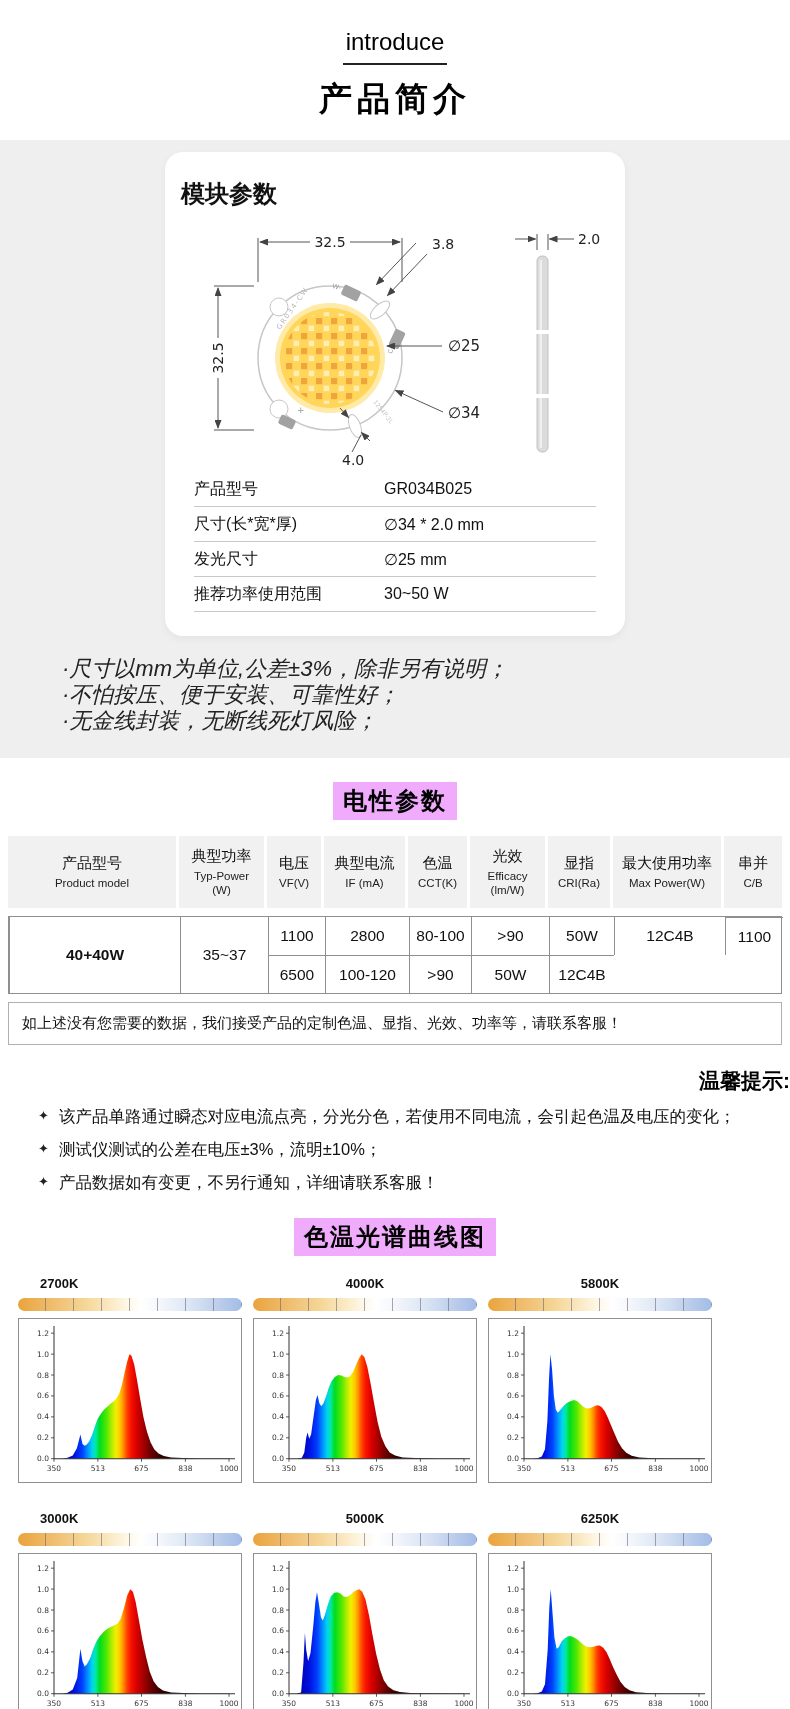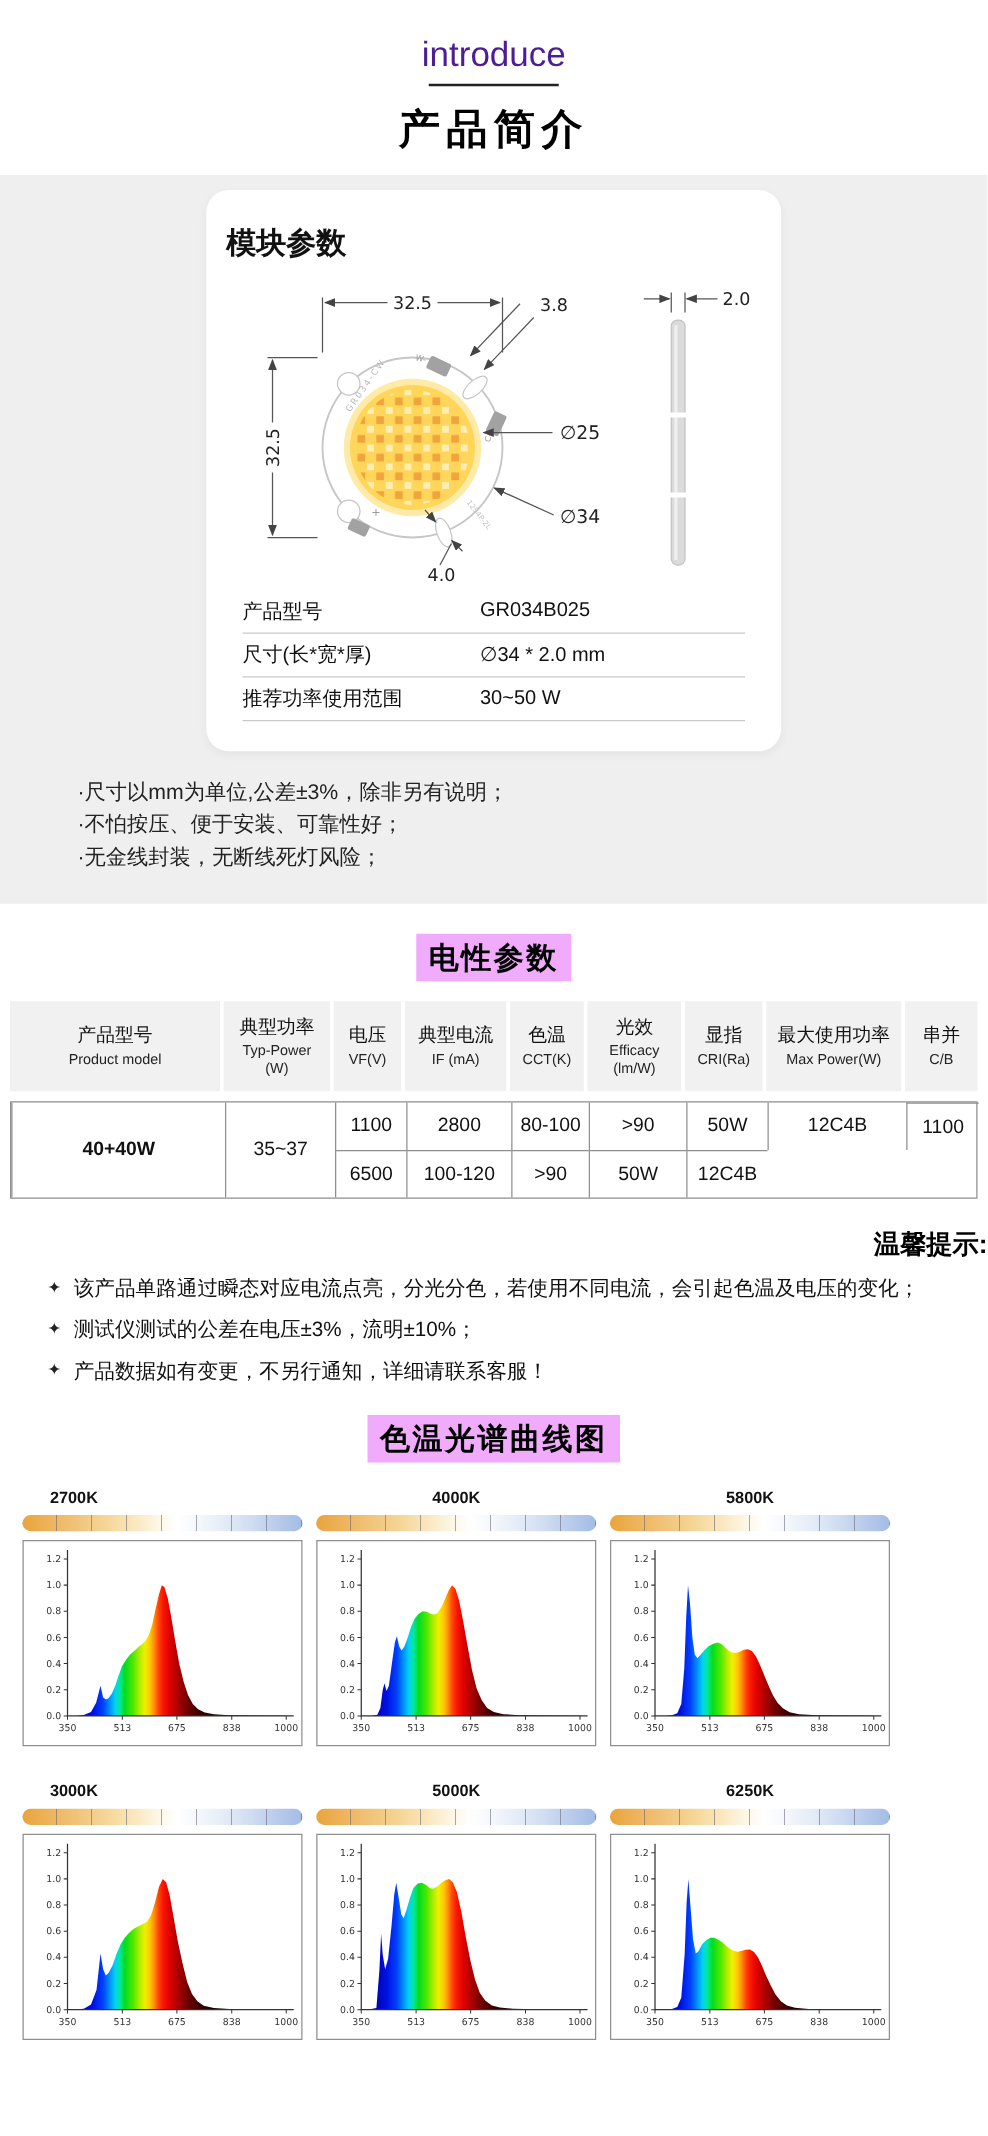--- a/index.html
+++ b/index.html
@@ -1,31 +1,31 @@
 <!DOCTYPE html>
 <html><head>
 <meta charset="utf-8">
 <style>
   html,body{margin:0;padding:0;background:#fff;}
   body{width:790px;font-family:"Liberation Sans","DejaVu Sans",sans-serif;color:#1a1a1a;}
   
   .top{padding-top:28px;text-align:center;height:112px;}
-  .eyebrow{font-size:28px;color:#4c1d95;}
+  .eyebrow{font-size:24px;color:#000000;}
   .eyebrow-line{width:104px;height:2px;background:#222;margin:7px auto 12px;}
   .main-title{font-size:33px;font-weight:bold;letter-spacing:5px;color:#000;}
   
   .gray-band{background:#efefef;padding:12px 0 24px;}
   .card{width:460px;background:#fff;border-radius:18px;margin:0 auto;padding:22px 0 24px;box-shadow:0 3px 8px rgba(0,0,0,.05);}
   .card-title{font-size:24px;font-weight:bold;margin:4px 0 2px 16px;color:#111;}
   .drawing svg{display:block;margin:0 auto;}
   .spec-table{width:402px;margin:4px auto 0;}
   .spec-row{display:flex;align-items:center;height:34px;border-bottom:1px solid #c9c9c9;font-size:16px;}
   .spec-label{width:190px;color:#111;}
   .spec-value{flex:1;color:#111;}
-  .notes{margin:20px 0 0 62px;font-size:17px;line-height:26px;color:#222;}
+  .notes{margin:20px 0 0 62px;font-size:22px;line-height:26px;color:#222;font-style:italic;}
   
   .section-title-wrap{text-align:center;margin-top:24px;}
   .section-title{display:inline-block;background:#f0abfc;padding:3px 10px;font-size:24px;font-weight:bold;letter-spacing:2px;color:#000;}
   
   .etable{width:774px;margin:16px auto 0;}
   .ehead{display:grid;grid-template-columns:171px 88px 57px 84px 62px 78px 65px 111px 58px;}
   .hcell{background:#f1f1f1;border-right:3px solid #fff;min-height:72px;display:flex;flex-direction:column;justify-content:center;text-align:center;padding:4px 1px;box-sizing:border-box;}
   .hcell:last-child{border-right:none;}
   .hzh{font-size:15px;color:#111;}
   .hen{font-size:11.5px;color:#222;margin-top:3px;white-space:pre-line;line-height:1.25;}
@@ -140,20 +140,24 @@
     <div class="spec-table">
       <div class="spec-row">
         <div class="spec-label">产品型号</div>
         <div class="spec-value">GR034B025</div>
       </div>
       <div class="spec-row">
         <div class="spec-label">尺寸(长*宽*厚)</div>
         <div class="spec-value">∅34 * 2.0 mm</div>
       </div>
       <div class="spec-row">
+        <div class="spec-label">发光尺寸</div>
+        <div class="spec-value">∅25 mm</div>
+      </div>
+      <div class="spec-row">
         <div class="spec-label">推荐功率使用范围</div>
         <div class="spec-value">30~50 W</div>
       </div>
     </div>
   </div>
   <div class="notes">
     <div>·尺寸以mm为单位,公差±3%，除非另有说明；</div>
     <div>·不怕按压、便于安装、可靠性好；</div>
     <div>·无金线封装，无断线死灯风险；</div>
   </div>
@@ -213,20 +217,21 @@
     <div class="bcell">&gt;90</div>
     <div class="bcell">50W</div>
     <div class="bcell">12C4B</div>
     <div class="bcell r2">1100</div>
     <div class="bcell r2">6500</div>
     <div class="bcell r2">100-120</div>
     <div class="bcell r2">&gt;90</div>
     <div class="bcell r2">50W</div>
     <div class="bcell r2">12C4B</div>
   </div>
+  <div class="enote">如上述没有您需要的数据，我们接受产品的定制色温、显指、光效、功率等，请联系客服！</div>
 </div>
 
 <div class="tips">
   <div class="tips-title">温馨提示:</div>
   <div class="tip-item">
     <span class="tip-marker">✦</span>
     <span>该产品单路通过瞬态对应电流点亮，分光分色，若使用不同电流，会引起色温及电压的变化；</span>
   </div>
   <div class="tip-item">
     <span class="tip-marker">✦</span>

